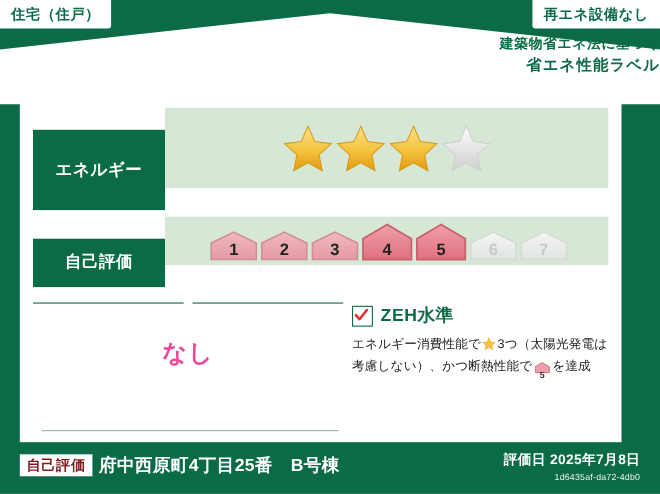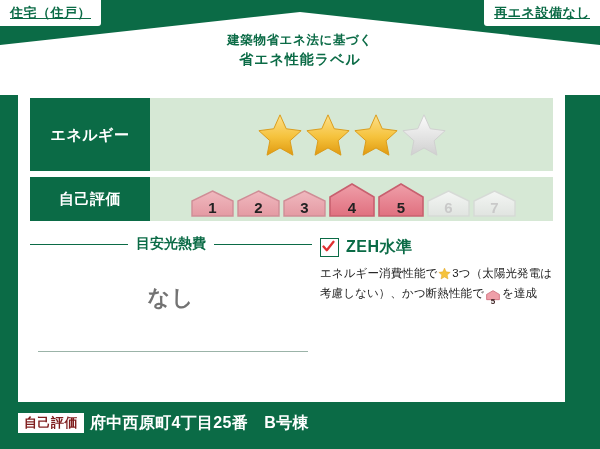--- a/index.html
+++ b/index.html
@@ -14,34 +14,33 @@
   .corner-badge{
     position:absolute;top:0;
     background:#ffffff;
     color:#0b6b46;
     font-weight:bold;
     font-size:13px;
     letter-spacing:0.5px;
     padding:6px 10px 7px 10px;
     line-height:1;
     z-index:6;
-    text-decoration:underline;
   }
   .corner-badge.left{left:0;border-bottom-right-radius:3px;}
   .corner-badge.right{right:0;border-bottom-left-radius:3px;}
 
   
   .roof{
     position:absolute;left:0;top:0;width:600px;height:95px;z-index:2;
   }
   .roof svg{display:block;}
 
   .title-wrap{
     position:absolute;left:0;top:34px;width:600px;
-    text-align:center;z-index:5;
+    text-align:right;z-index:5;
     color:#0b6b46;
   }
   .title-sub{font-size:12.5px;font-weight:bold;letter-spacing:0.6px;line-height:1.1;}
   .title-main{font-size:14px;font-weight:bold;letter-spacing:1px;margin-top:4px;line-height:1.1;}
 
   
   .panel{
     position:absolute;left:18px;top:88px;
     width:547px;height:314px;
     background:#ffffff;
@@ -55,20 +54,21 @@
   }
   .perf-row.energy{padding-top:10px;}
   .perf-label{
     background:#0b6b46;color:#ffffff;
     font-weight:bold;font-size:15px;
     width:120px;min-width:120px;
     display:flex;flex-direction:column;
     align-items:center;justify-content:center;
     letter-spacing:0.5px;line-height:1.45;
     text-align:center;
+    margin-top:20px;
   }
   .perf-value{
     flex:1;background:#d6e8d5;
     display:flex;align-items:center;justify-content:center;
   }
   .row-energy .perf-label,.row-energy .perf-value{height:73px;}
   .row-insul .perf-label,.row-insul .perf-value{height:44px;}
   .row-gap{height:6px;}
 
   
@@ -93,21 +93,21 @@
   .lower-left{width:282px;position:relative;}
   .lower-right{flex:1;position:relative;padding-left:8px;}
 
   .cost-heading{
     display:flex;align-items:center;gap:8px;
     color:#0b6b46;font-weight:bold;font-size:14px;
     margin-top:4px;
   }
   .cost-heading .rule{flex:1;height:1px;background:#0b6b46;}
   .cost-value{
-    text-align:center;color:#737373;
+    text-align:center;color:#ec4899;
     font-weight:bold;font-size:22px;
     margin-top:30px;letter-spacing:1px;
   }
   .cost-underline{
     position:absolute;left:8px;right:4px;top:120px;
     height:1px;background:#9bb3a8;
   }
 
   .zeh-head{display:flex;align-items:center;gap:7px;margin-top:6px;}
   .zeh-box{
@@ -275,21 +275,20 @@
 
       </div>
     </div>
   </div>
 
   <div class="lower">
 
     <div class="lower-left">
       <div class="cost-heading">
         <span class="rule"></span>
-        <span>目安光熱費</span>
         <span class="rule"></span>
       </div>
       <div class="cost-value">なし</div>
       <div class="cost-underline"></div>
     </div>
 
     <div class="lower-right">
       <div class="zeh-head">
         <span class="zeh-box">
           <svg width="13" height="13" viewBox="0 0 13 13">
@@ -309,13 +308,17 @@
         </span><span>を達成</span>
       </div>
     </div>
 
   </div>
 </div>
 
 <div class="footer">
   <span class="self-badge">自己評価</span>
   <span class="addr">府中西原町4丁目25番　B号棟</span>
+  <span class="footer-right">
+    <span class="eval-date">評価日 2025年7月8日</span>
+    <span class="eval-id" style="display:block">1d6435af-da72-4db0</span>
+  </span>
 </div>
 
 </body></html>

